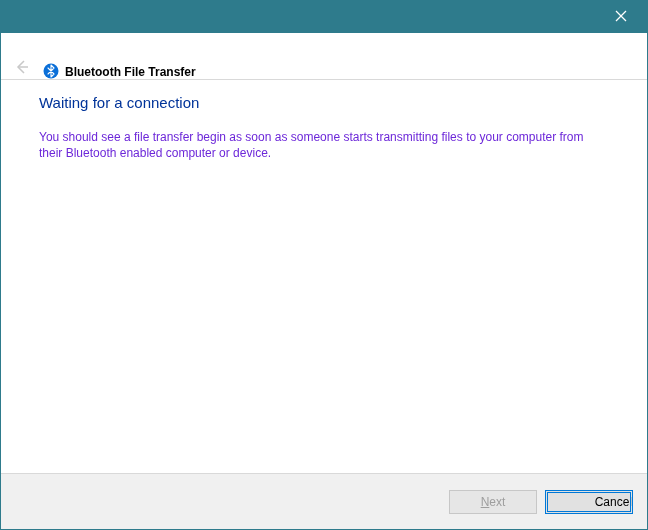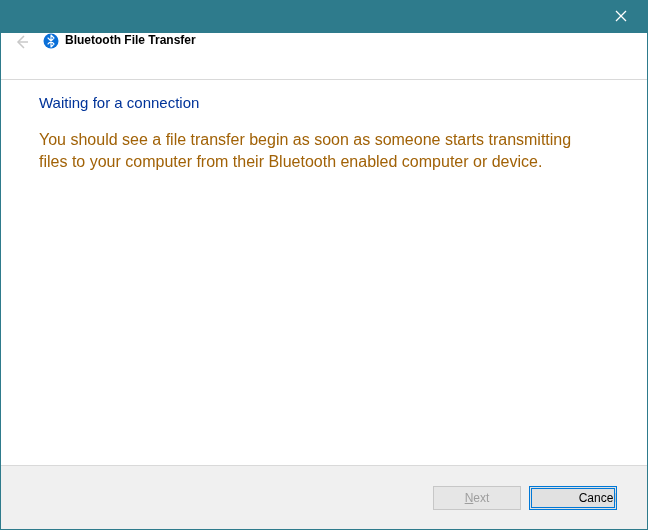--- a/index.html
+++ b/index.html
@@ -31,21 +31,21 @@
     font-size: 14px;
     font-family: Arial, sans-serif;
     line-height: 1;
     padding: 6px 8px;
     cursor: pointer;
   }
   .header {
     height: 47px;
     border-bottom: 1px solid #d9d9d9;
     display: flex;
-    align-items: flex-start;
+    align-items: flex-end;
     padding-left: 12px;
     background: #fff;
   }
   .back-arrow {
     color: #c8c8c8;
     font-size: 18px;
     margin-right: 12px;
     line-height: 1;
   }
   .bt-icon {
@@ -65,34 +65,34 @@
     padding: 14px 16px 0 38px;
     color: #000;
   }
   .page-heading {
     color: #003399;
     font-size: 15px;
     font-weight: 400;
     margin: 0 0 18px 0;
   }
   .body-text {
-    font-size: 16px;
-    color: #a16207;
+    font-size: 12px;
+    color: #6d28d9;
     line-height: 1.35;
     margin: 0 0 16px 0;
     max-width: 560px;
   }
   .footer {
-    height: 64px;
+    height: 56px;
     border-top: 1px solid #d9d9d9;
     background: #f0f0f0;
     display: flex;
     justify-content: flex-end;
     align-items: center;
-    padding-right: 30px;
+    padding-right: 14px;
     gap: 8px;
   }
   .btn {
     width: 88px;
     height: 24px;
     font-size: 12px;
     font-family: inherit;
     background: #e1e1e1;
     border: 1px solid #adadad;
     text-align: center;

